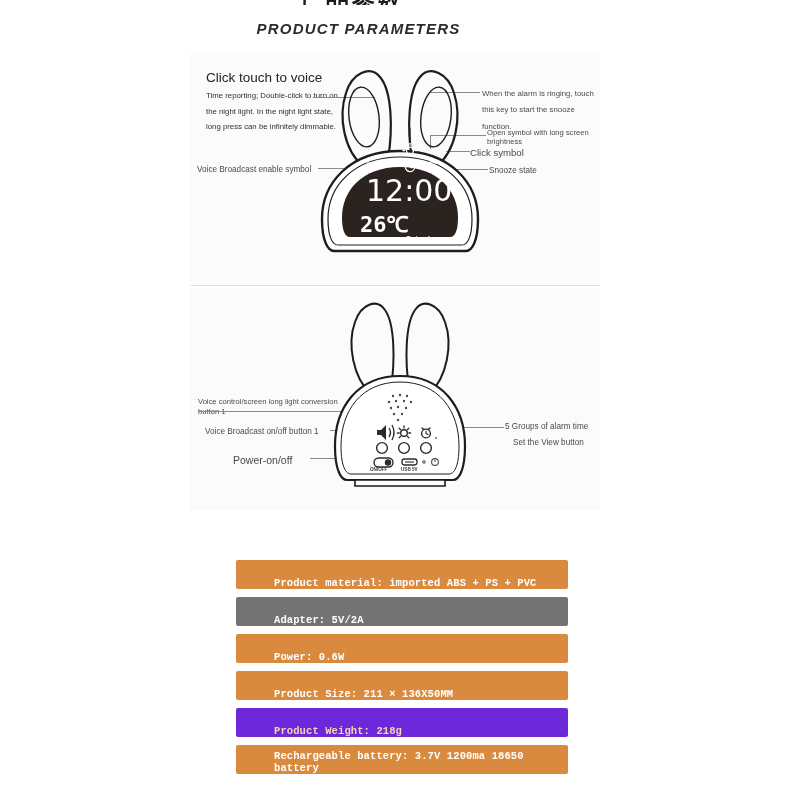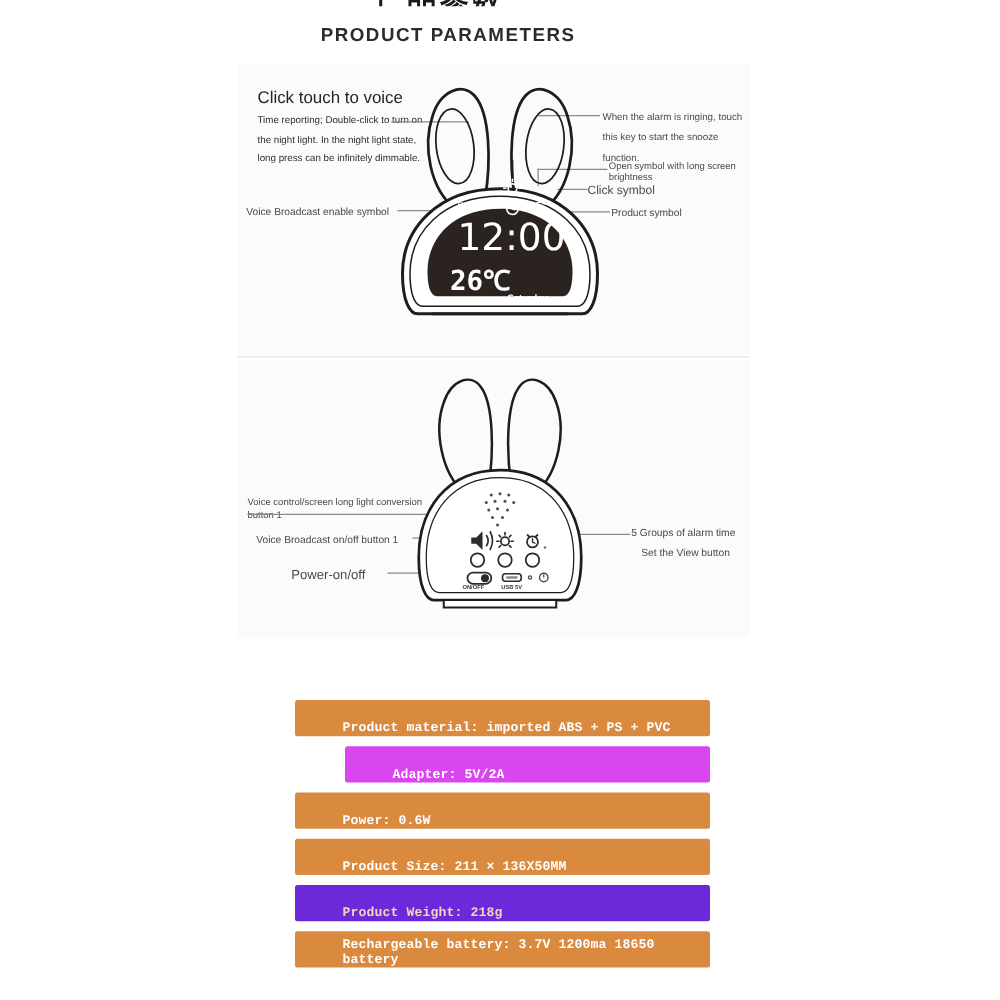--- a/index.html
+++ b/index.html
@@ -11,21 +11,21 @@
   .page{position:absolute;inset:0;}
 
   
   .hdr{position:absolute;left:0;top:0;width:704px;text-align:center;}
   .hdr-cn{
     font-size:23px;font-weight:700;color:#1a1a1a;letter-spacing:3px;
     line-height:18px;height:14px;overflow:hidden;
     transform:translateY(-9px);
   }
   .hdr-en{
-    font-size:15px;font-weight:600;color:#2b2b2b;
+    font-size:15px;font-style:italic;font-weight:600;color:#2b2b2b;
     letter-spacing:1.2px;margin-top:6px;margin-left:13px;
   }
 
   
   .panel{position:absolute;background:#fbfbfb;}
   .divider{position:absolute;height:1px;background:#e2e2e2;}
 
   
   .ann{position:absolute;color:#4a4a4a;line-height:1.55;}
   .ann.big{font-size:11.5px;color:#2f2f2f;}
@@ -76,21 +76,21 @@
   <div class="ann big" style="left:206px;top:88px;width:136px;font-size:7.8px;line-height:2.0;">Time reporting; Double-click to turn on the night light. In the night light state, long press can be infinitely dimmable.</div>
   <div class="ann title" style="left:206px;top:68px;width:170px;">Click touch to voice</div>
   <div class="ann sm" style="left:197px;top:164px;">Voice Broadcast enable symbol</div>
 
   <div class="lead" style="left:313px;top:97px;width:62px;"></div>
   <div class="lead" style="left:318px;top:168px;width:62px;"></div>
 
   <div class="ann" style="left:482px;top:86px;width:122px;font-size:7.8px;line-height:2.1;">When the alarm is ringing, touch this key to start the snooze function.</div>
   <div class="ann xs" style="left:487px;top:128px;width:110px;line-height:1.25;">Open symbol with long screen brightness</div>
   <div class="ann" style="left:470px;top:146px;font-size:9.6px;">Click symbol</div>
-  <div class="ann sm" style="left:489px;top:165px;">Product symbol</div>
+  <div class="ann sm" style="left:489px;top:165px;">Snooze state</div>
 
   <div class="lead" style="left:430px;top:92px;width:50px;"></div>
   <div class="lead" style="left:430px;top:135px;width:56px;"></div>
   <div class="lead" style="left:446px;top:151px;width:24px;"></div>
   <div class="lead" style="left:452px;top:169px;width:36px;"></div>
   <div class="lead v" style="left:410px;top:128px;height:20px;width:1px;"></div>
   <div class="lead v" style="left:430px;top:135px;height:14px;width:1px;"></div>
 
   <div class="dev" style="left:300px;top:55px;">
     <svg width="200" height="205" viewBox="0 0 200 205">
@@ -245,21 +245,21 @@
     </svg>
   </div>
 
   <div class="ann" style="left:370px;top:466px;font-size:4.6px;color:#3a3a3a;font-weight:700;">ON/OFF</div>
   <div class="ann" style="left:401px;top:466px;font-size:4.6px;color:#3a3a3a;font-weight:700;">USB 5V</div>
 
   <div class="specs">
     <div class="bar" style="background:#D98A3E;">
       <span>Product material: imported ABS + PS + PVC</span>
     </div>
-    <div class="bar" style="background:#d946ef;margin-left:40px;">
+    <div class="bar" style="background:#737373;">
       <span>Adapter: 5V/2A</span>
     </div>
     <div class="bar" style="background:#D98A3E;">
       <span>Power: 0.6W</span>
     </div>
     <div class="bar" style="background:#D98A3E;">
       <span>Product Size: 211 × 136X50MM</span>
     </div>
     <div class="bar faint" style="background:#6d28d9;">
       <span>Product Weight: 218g</span>

